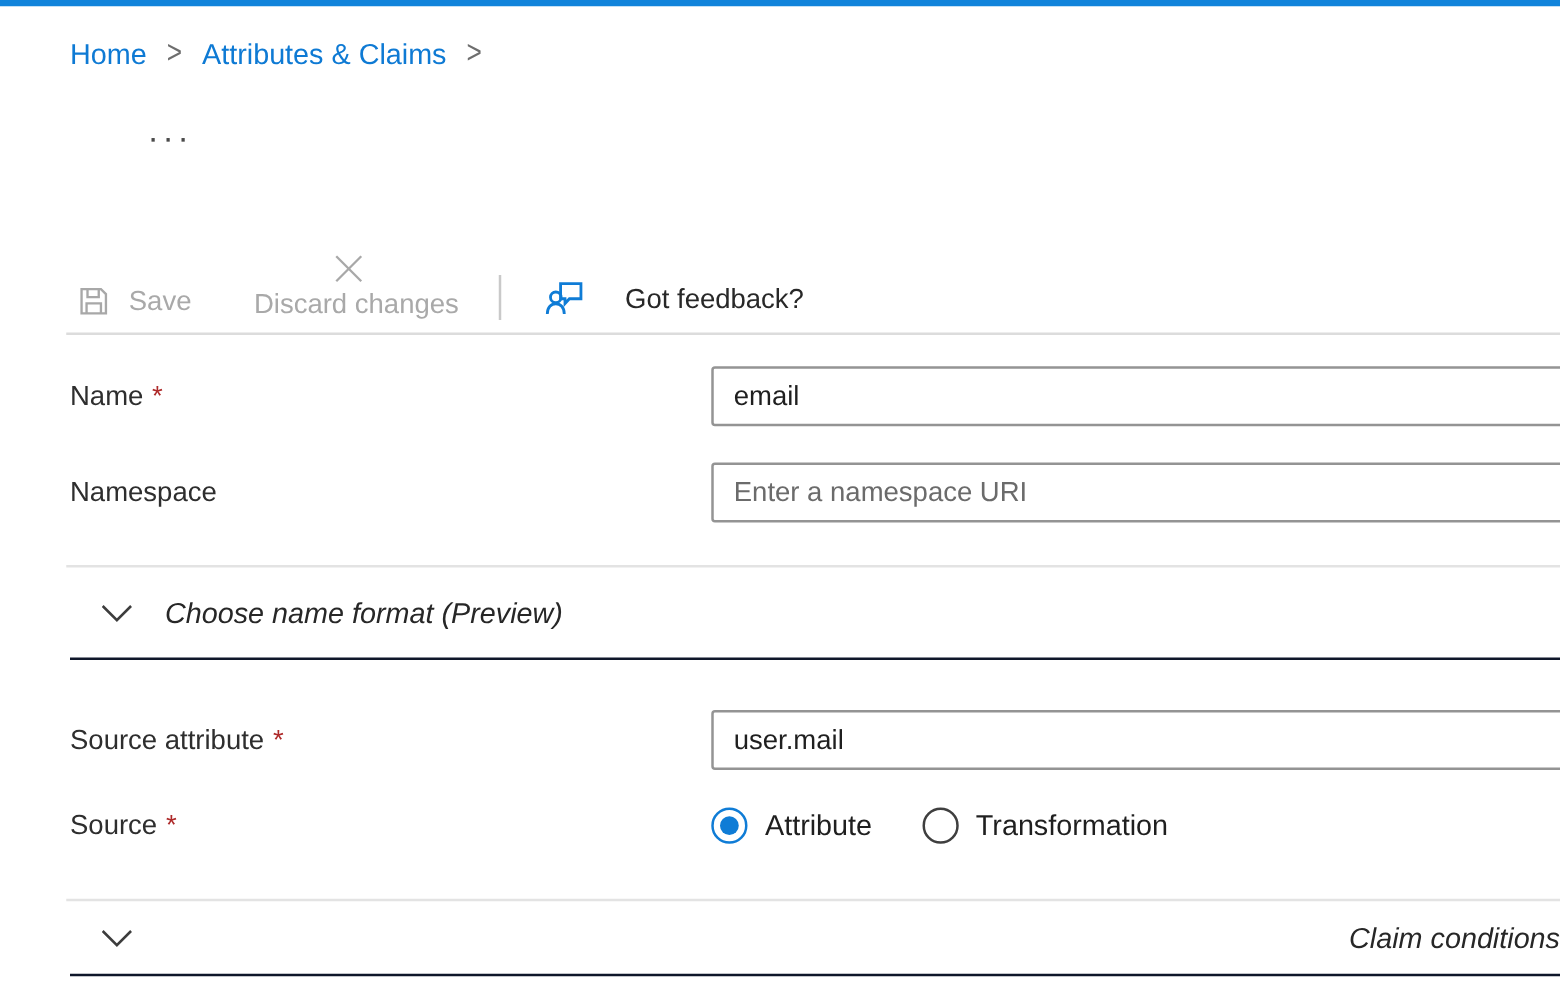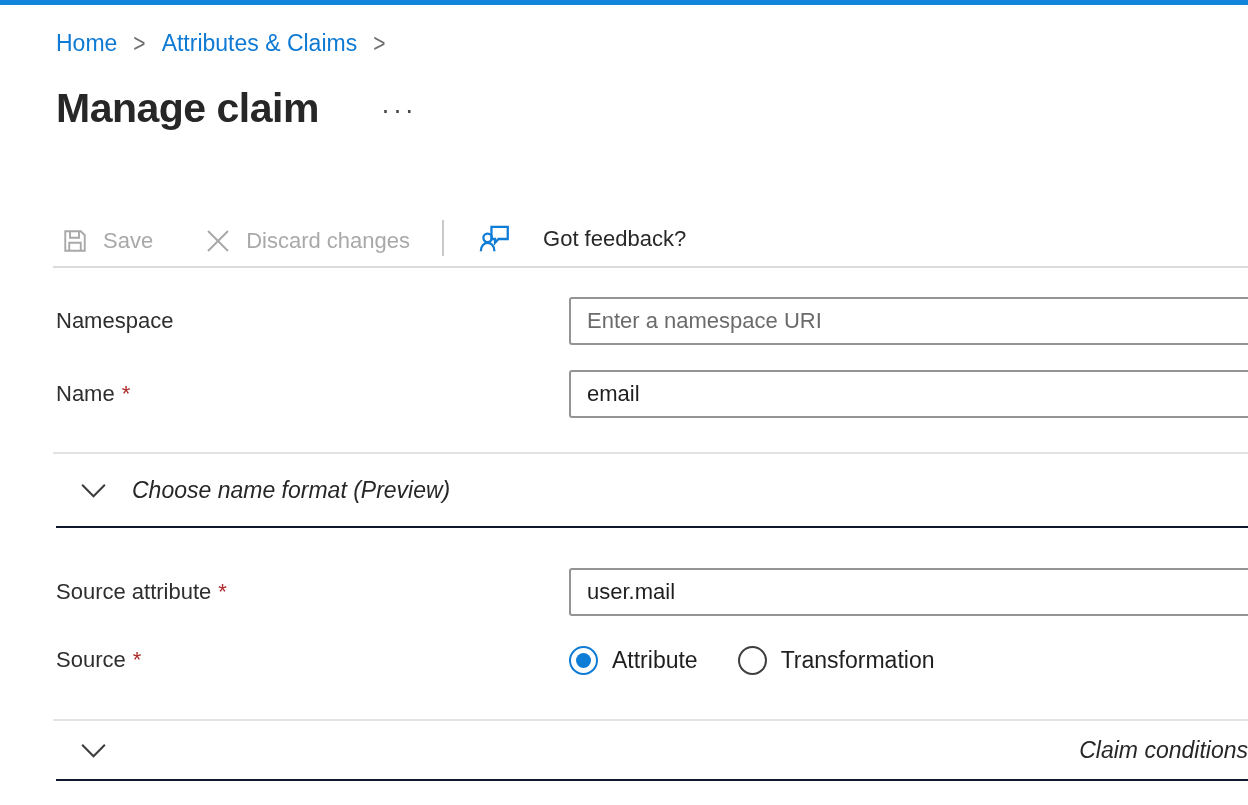--- a/index.html
+++ b/index.html
@@ -23,21 +23,21 @@
   .title-row { margin-top: 25px; height: 50px; display: flex; align-items: center; }
   .page-title { font-size: 41px; font-weight: 700; letter-spacing: -0.5px; color: #272727; margin: 0; line-height: 50px; }
   .more-btn { margin-left: 62px; font-size: 27px; color: #4a4a4a; letter-spacing: 3px; line-height: 20px; cursor: pointer; padding-top: 4px; }
 
   
   .toolbar { margin-top: 75px; height: 48px; display: flex; align-items: flex-end; }
   .tb-btn { display: flex; align-items: center; font-size: 22px; cursor: pointer; background: none; border: none; padding: 0; font-family: inherit; }
   .tb-btn .tb-icon { display: flex; align-items: center; margin-right: 13px; }
   .tb-disabled { color: #a9a9a9; }
   .tb-save { margin-left: 4px; }
-  .tb-discard { margin-left: 50px; }
+  .tb-discard { margin-left: 50px; flex-direction: column; }
   .tb-vdivider { width: 2px; height: 36px; background: #c9c9c9; margin-left: 32px; }
   .tb-feedback { margin-left: 34px; color: #282828; gap: 18px; }
 
   .h-divider { height: 2px; background: #dcdcdc; margin-top: 10px; margin-left: -3px; }
   .h-divider-light { height: 2px; background: #e3e3e3; margin-left: -3px; }
 
   
   .form-row { display: flex; align-items: center; }
   .form-label { width: 513px; flex: 0 0 513px; font-size: 22px; color: #2e2e2e; }
   .req { color: #ae2a2a; margin-left: 7px; }
@@ -92,21 +92,20 @@
 <div class="content">
 
   <nav class="breadcrumb">
     <a class="crumb-link">Home</a>
     <span class="crumb-sep">&gt;</span>
     <a class="crumb-link">Attributes &amp; Claims</a>
     <span class="crumb-sep">&gt;</span>
   </nav>
 
   <div class="title-row">
-    <h1 class="page-title">Manage claim</h1>
     <span class="more-btn">···</span>
   </div>
 
   <div class="toolbar">
     <button class="tb-btn tb-disabled tb-save">
       <span class="tb-icon">
         <svg width="30" height="30" viewBox="0 0 24 24" fill="none" stroke="#a8a8a8" stroke-width="1.5">
           <path d="M4.2 4.2 H16.6 L19.8 7.4 V19.8 H4.2 Z"></path>
           <path d="M8 4.4 V9.4 H15.2 V4.4"></path>
           <path d="M7.4 19.6 V13.4 H16.6 V19.6"></path>
@@ -134,35 +133,35 @@
           <circle cx="6.8" cy="11.2" r="3"></circle>
           <path d="M2 20.6 C2 16.8 4.3 14.8 6.8 14.8 C9.3 14.8 11.6 16.8 11.6 20.6"></path>
         </svg>
       </span>
       <span>Got feedback?</span>
     </button>
   </div>
 
   <div class="h-divider"></div>
 
+  <div class="form-row row-name">
+    <div class="form-label">
+      <span>Name</span><span class="req">*</span>
+    </div>
+    <div class="field">
+      <input class="txt-input" type="text" value="email" style="">
+    </div>
+  </div>
+
   <div class="form-row row-namespace">
     <div class="form-label">
       <span>Namespace</span>
     </div>
     <div class="field">
       <input class="txt-input" type="text" placeholder="Enter a namespace URI" style="">
-    </div>
-  </div>
-
-  <div class="form-row row-name">
-    <div class="form-label">
-      <span>Name</span><span class="req">*</span>
-    </div>
-    <div class="field">
-      <input class="txt-input" type="text" value="email" style="">
     </div>
   </div>
 
   <div class="h-divider-light div-after-namespace"></div>
 
   <div class="section-header">
     <span class="chev">
       <svg width="25" height="15" viewBox="0 0 22 12" fill="none" stroke="#3d3d3d" stroke-width="1.8">
         <polyline points="1,1 11,11 21,1"></polyline>
       </svg>

